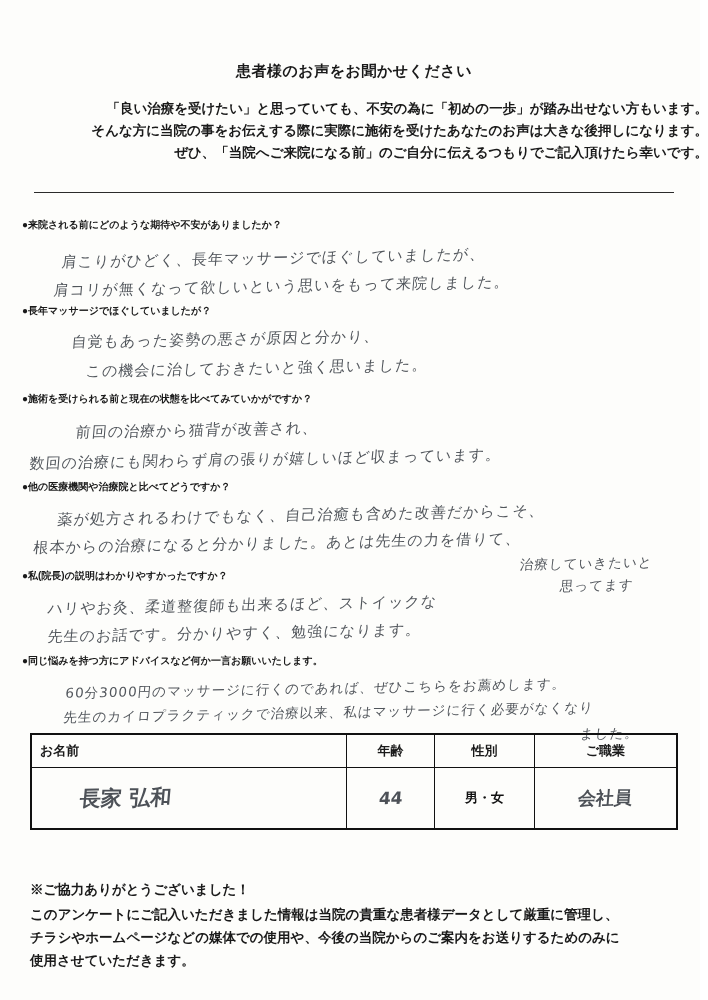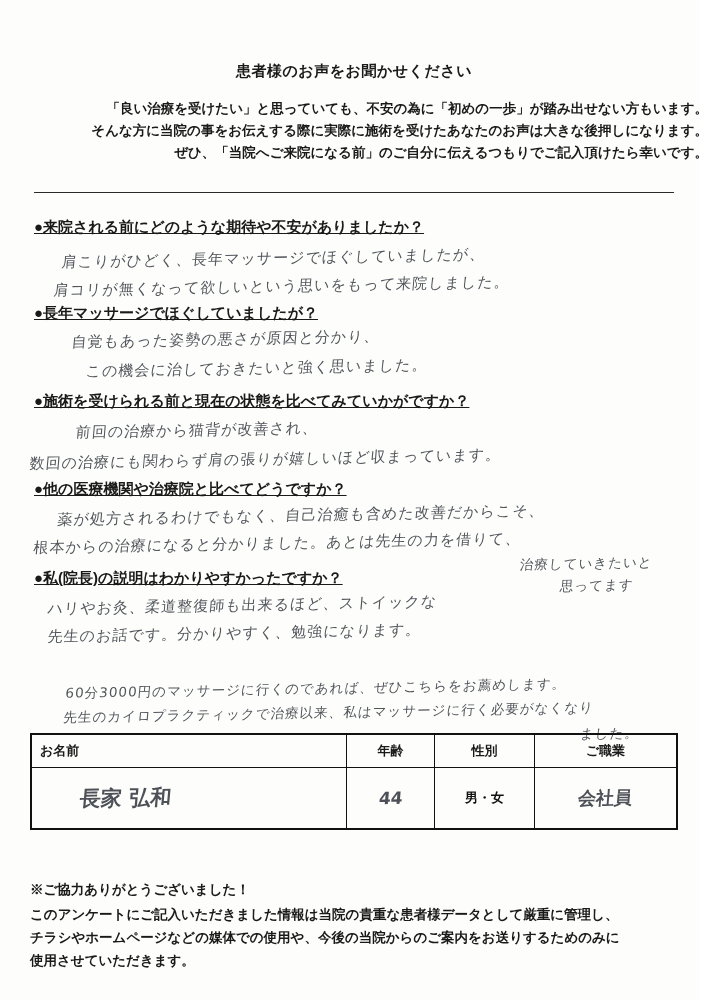--- a/index.html
+++ b/index.html
@@ -47,25 +47,24 @@
   .rule {
     position: absolute;
     left: 34px;
     width: 640px;
     height: 1px;
     background: #2b2b2b;
     top: 192px;
   }
   .q {
     position: absolute;
-    left: 34px;
-    font-size: 15px;
+    left: 22px;
+    font-size: 10px;
     font-weight: bold;
     letter-spacing: 0px;
-    text-decoration: underline;
   }
   .hand {
     position: absolute;
     font-family: "DejaVu Sans", sans-serif;
     color: #3a3f46;
     font-size: 15px;
     line-height: 20px;
     letter-spacing: 1px;
     opacity: 0.88;
     transform: skewX(-6deg) rotate(-1.1deg);
@@ -149,20 +148,21 @@
   <div class="q" style="top:480px">●他の医療機関や治療院と比べてどうですか？</div>
   <div class="hand" style="left:58px; top:505px">薬が処方されるわけでもなく、自己治癒も含めた改善だからこそ、</div>
   <div class="hand" style="left:34px; top:533px">根本からの治療になると分かりました。あとは先生の力を借りて、</div>
   <div class="hand small" style="left:520px; top:553px">治療していきたいと</div>
   <div class="hand small" style="left:560px; top:575px">思ってます</div>
 
   <div class="q" style="top:569px">●私(院長)の説明はわかりやすかったですか？</div>
   <div class="hand" style="left:48px; top:595px">ハリやお灸、柔道整復師も出来るほど、ストイックな</div>
   <div class="hand" style="left:48px; top:623px">先生のお話です。分かりやすく、勉強になります。</div>
 
+  <div class="q" style="top:654px">●同じ悩みを持つ方にアドバイスなど何か一言お願いいたします。</div>
   <div class="hand small" style="left:66px; top:678px">60分3000円のマッサージに行くのであれば、ぜひこちらをお薦めします。</div>
   <div class="hand small" style="left:64px; top:702px">先生のカイロプラクティックで治療以来、私はマッサージに行く必要がなくなり</div>
   <div class="hand small" style="left:580px; top:723px">ました。</div>
 
   <table class="tbl">
     <tbody>
         <tr class="head">
       <td class="cell-name">お名前</td>
       <td class="cell-age c">年齢</td>
       <td class="cell-sex c">性別</td>

